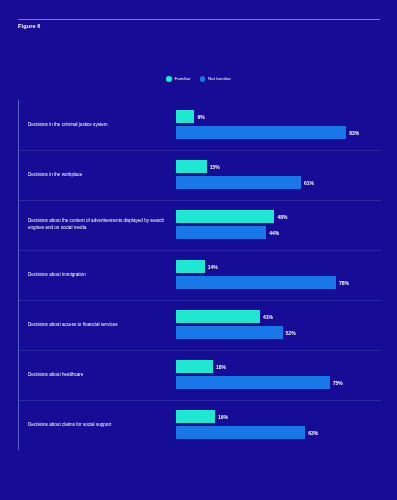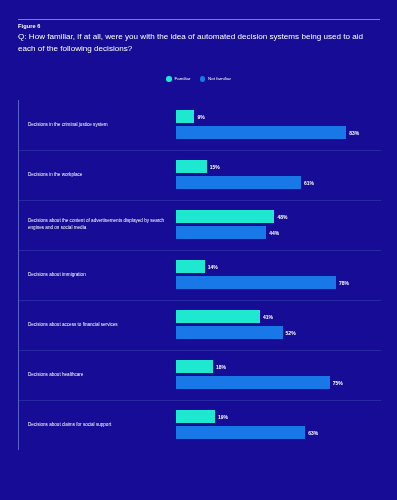--- a/index.html
+++ b/index.html
@@ -153,21 +153,20 @@
 </style>
 </head>
 <body>
 
 <div class="page">
 
   <div class="top-rule"></div>
 
   <div class="fig-label">Figure 6</div>
 
-  <div class="question">Q: How familiar, if at all, were you with the idea of automated decision systems being used to aid each of the following decisions?</div>
 
   <div class="legend">
     <div class="legend-item">
       <span class="legend-dot" id="legend-dot-0" style="background: rgb(31, 232, 208);"></span>
       <span class="legend-text">Familiar</span>
     </div>
     <div class="legend-item">
       <span class="legend-dot" id="legend-dot-1" style="background: rgb(24, 120, 232);"></span>
       <span class="legend-text">Not familiar</span>
     </div>

